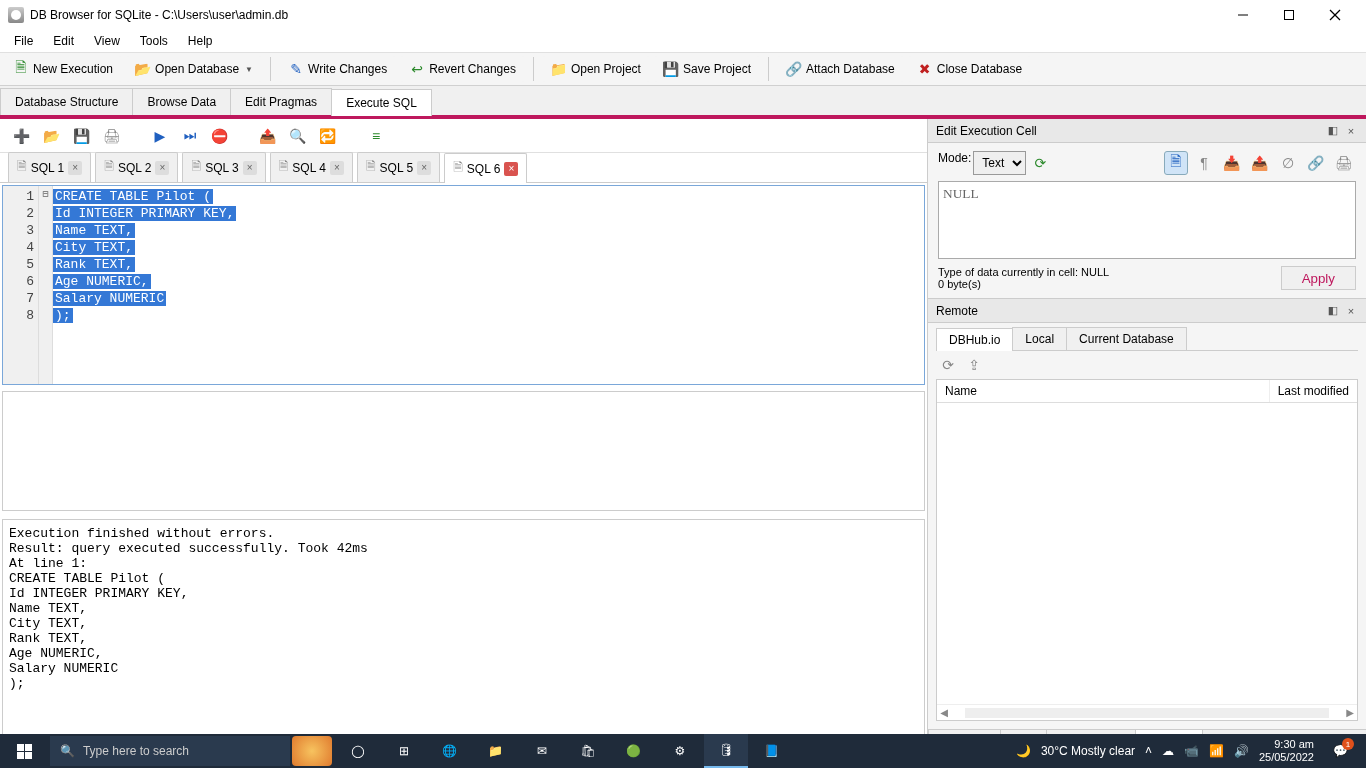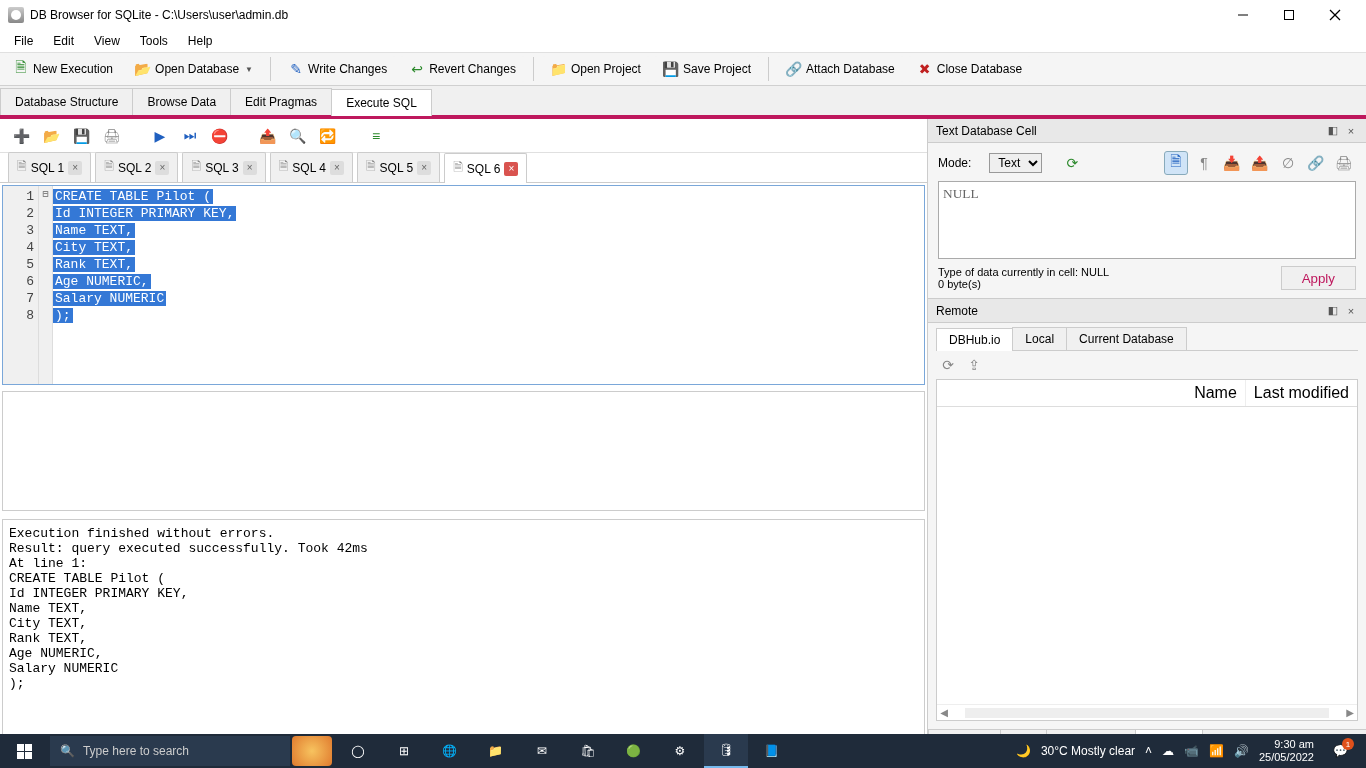--- a/index.html
+++ b/index.html
@@ -62,39 +62,39 @@
 .results-blank { height:120px; border:1px solid #ccc; margin:4px 2px; background:#fff; }
 
 .output { flex:1; border:1px solid #ccc; margin:4px 2px 2px; padding:6px; font-family:"Consolas","Courier New",monospace; font-size:13px; white-space:pre; overflow:auto; background:#fff; }
 
 
 .panel-header { height:24px; display:flex; align-items:center; padding:0 8px; background:#e8e8e8; border-bottom:1px solid #ccc; justify-content:space-between; }
 .panel-header .controls { display:flex; gap:4px; }
 .sq { width:14px; height:14px; display:flex; align-items:center; justify-content:center; font-size:11px; color:#555; }
 
 .cell-editor { padding:8px 10px; border-bottom:1px solid #ccc; }
-.mode-row { display:flex; align-items:center; gap:18px; margin-bottom:6px; }
+.mode-row { display:flex; gap:2px; margin-bottom:6px; }
 .mode-row select { font-size:12px; padding:1px 4px; border:1px solid #999; }
 .mode-row .right-icons { margin-left:auto; display:flex; gap:4px; }
 .mode-row .ibtn { width:24px; height:24px; display:flex; align-items:center; justify-content:center; border:1px solid transparent; border-radius:3px; }
 .mode-row .ibtn.active { background:#d0e4f7; border-color:#8ab; }
 .cell-text { width:100%; height:78px; border:1px solid #aaa; padding:4px; font-family:"Segoe UI"; color:#666; resize:none; }
 .cell-info { display:flex; justify-content:space-between; margin-top:4px; font-size:11px; }
 .apply-btn { padding:3px 20px; background:#f0f0f0; border:1px solid #ccc; color:#be185d; }
 
 .remote-panel { flex:1; display:flex; flex-direction:column; }
 .identity-row { display:flex; align-items:center; gap:6px; padding:10px 10px 4px; }
 .identity-row select { flex:1; font-size:12px; padding:1px 4px; border:1px solid #999; }
 .remote-tabs { display:flex; border-bottom:1px solid #ccc; margin:4px 8px 0; }
 .remote-tab { padding:4px 12px; border:1px solid #ccc; border-bottom:none; background:#f0f0f0; margin-right:-1px; font-size:12px; }
 .remote-tab.active { background:#fff; position:relative; top:1px; }
 .remote-toolbar { display:flex; gap:10px; padding:6px 12px; }
 .remote-list { flex:1; margin:0 8px 8px; border:1px solid #ccc; background:#fff; display:flex; flex-direction:column; }
 .remote-list-header { display:flex; border-bottom:1px solid #ddd; }
-.remote-list-header .col { padding:4px 8px; font-size:16px;text-align:right; }
+.remote-list-header .col { padding:4px 8px; font-size:12px; }
 .remote-list-header .col:first-child { flex:1; border-right:1px solid #eee; }
 .remote-list-body { flex:1; }
 .remote-scroll { height:16px; border-top:1px solid #eee; display:flex; align-items:center; }
 .remote-scroll .thumb { flex:1; height:10px; margin:0 14px; background:#eee; }
 .remote-scroll .arr { width:14px; text-align:center; color:#888; font-size:10px; }
 
 .bottom-tabs { display:flex; border-top:1px solid #ccc; background:#f0f0f0; }
 .bottom-tab { padding:4px 12px; border:1px solid #ccc; border-top:none; background:#f0f0f0; margin-right:-1px; font-size:12px; }
 .bottom-tab.active { background:#fff; }
 
@@ -304,21 +304,21 @@
 Name TEXT,
 City TEXT,
 Rank TEXT,
 Age NUMERIC,
 Salary NUMERIC
 );</div>
   </div>
 
   <div class="right">
     <div class="panel-header">
-      <span>Text Database Cell</span>
+      <span>Edit Execution Cell</span>
       <div class="controls">
         <div class="sq">◧</div>
         <div class="sq">×</div>
       </div>
     </div>
     <div class="cell-editor">
       <div class="mode-row">
         <span>Mode:</span>
         <select><option>Text</option></select>
         <div class="ibtn">

